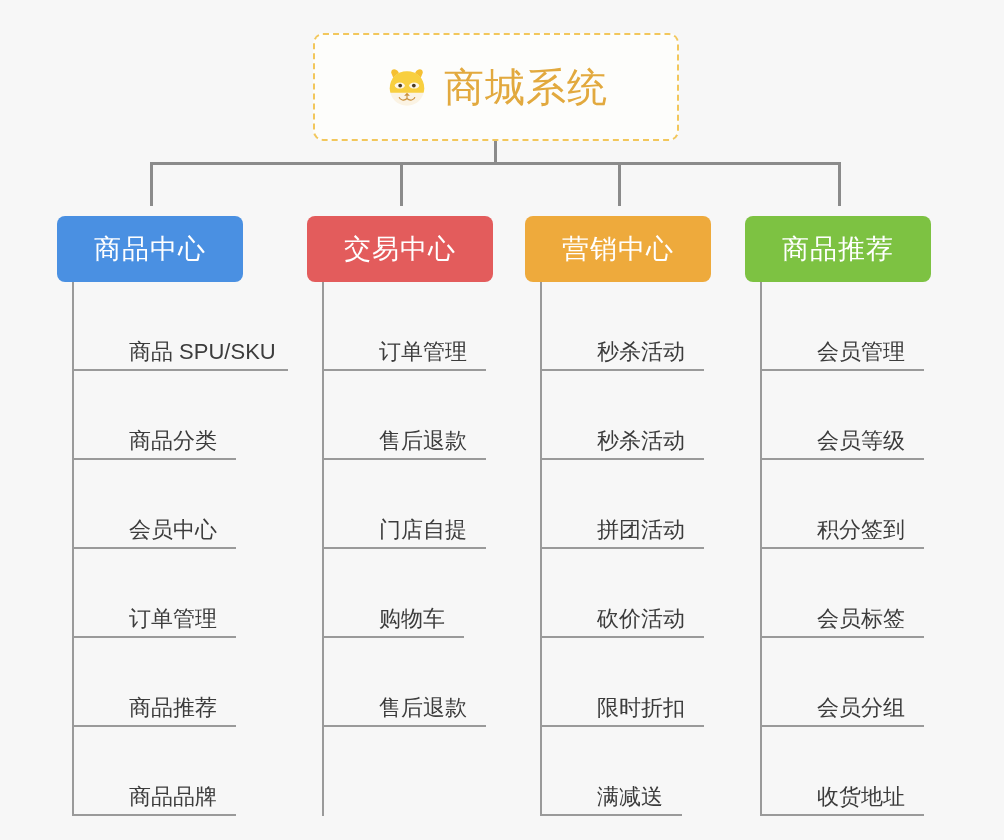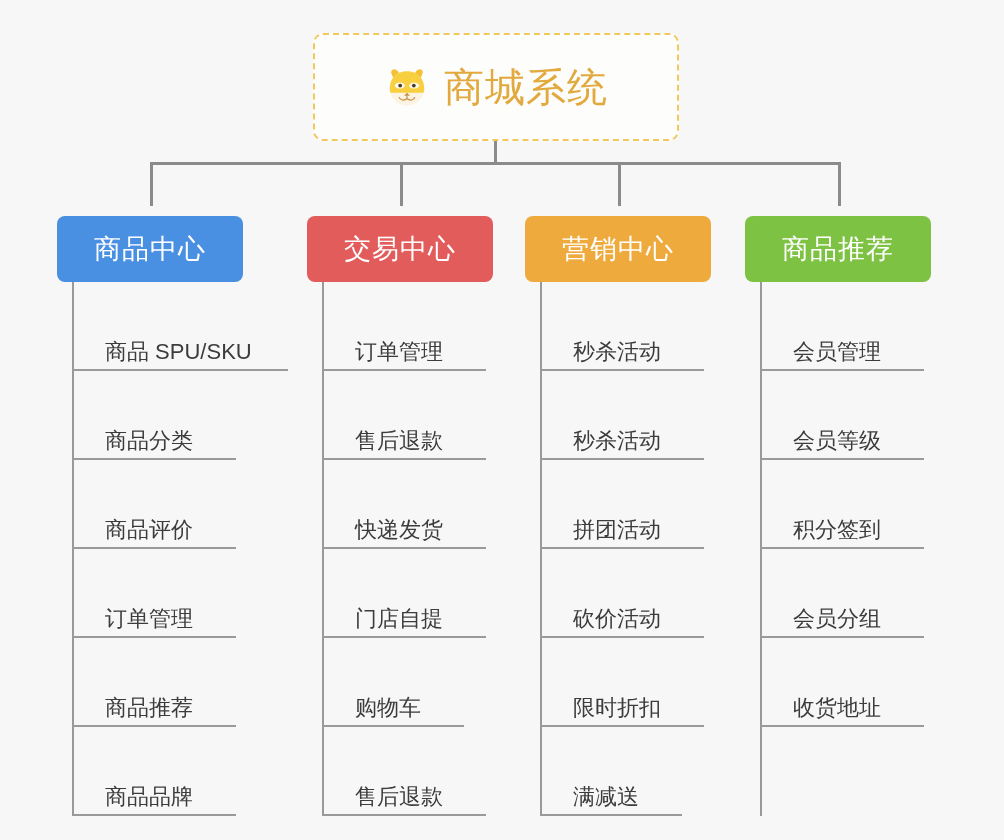--- a/index.html
+++ b/index.html
@@ -112,20 +112,21 @@
     display: flex;
     align-items: flex-end;
     padding-left: 33px;
     padding-bottom: 7px;
   }
   .leaf-label {
     font-size: 22px;
     color: #3c3c3c;
     line-height: 1.1;
     white-space: nowrap;
+    margin-left: 24px;
   }
   .leaf-rule {
     position: absolute;
     left: 0;
     bottom: 0;
     height: 2px;
     background: #9a9a9a;
   }
 
   .c0 { left: 57px;  }
@@ -172,21 +173,21 @@
           <div class="spine" style="height: 534px;"></div>
           <div class="leaf">
             <span class="leaf-label">商品 SPU/SKU</span>
             <div class="leaf-rule" style="width: 216px;"></div>
           </div>
           <div class="leaf">
             <span class="leaf-label">商品分类</span>
             <div class="leaf-rule" style="width: 164px;"></div>
           </div>
           <div class="leaf">
-            <span class="leaf-label">商品评价</span>
+            <span class="leaf-label">会员中心</span>
             <div class="leaf-rule" style="width: 164px;"></div>
           </div>
           <div class="leaf">
             <span class="leaf-label">订单管理</span>
             <div class="leaf-rule" style="width: 164px;"></div>
           </div>
           <div class="leaf">
             <span class="leaf-label">商品推荐</span>
             <div class="leaf-rule" style="width: 164px;"></div>
           </div>
@@ -204,24 +205,20 @@
           <div class="spine" style="height: 534px;"></div>
           <div class="leaf">
             <span class="leaf-label">订单管理</span>
             <div class="leaf-rule" style="width: 164px;"></div>
           </div>
           <div class="leaf">
             <span class="leaf-label">售后退款</span>
             <div class="leaf-rule" style="width: 164px;"></div>
           </div>
           <div class="leaf">
-            <span class="leaf-label">快递发货</span>
-            <div class="leaf-rule" style="width: 164px;"></div>
-          </div>
-          <div class="leaf">
             <span class="leaf-label">门店自提</span>
             <div class="leaf-rule" style="width: 164px;"></div>
           </div>
           <div class="leaf">
             <span class="leaf-label">购物车</span>
             <div class="leaf-rule" style="width: 142px;"></div>
           </div>
           <div class="leaf">
             <span class="leaf-label">售后退款</span>
             <div class="leaf-rule" style="width: 164px;"></div>
@@ -272,20 +269,24 @@
           </div>
           <div class="leaf">
             <span class="leaf-label">会员等级</span>
             <div class="leaf-rule" style="width: 164px;"></div>
           </div>
           <div class="leaf">
             <span class="leaf-label">积分签到</span>
             <div class="leaf-rule" style="width: 164px;"></div>
           </div>
           <div class="leaf">
+            <span class="leaf-label">会员标签</span>
+            <div class="leaf-rule" style="width: 164px;"></div>
+          </div>
+          <div class="leaf">
             <span class="leaf-label">会员分组</span>
             <div class="leaf-rule" style="width: 164px;"></div>
           </div>
           <div class="leaf">
             <span class="leaf-label">收货地址</span>
             <div class="leaf-rule" style="width: 164px;"></div>
           </div>
         </div>
       </div>
     </div>

